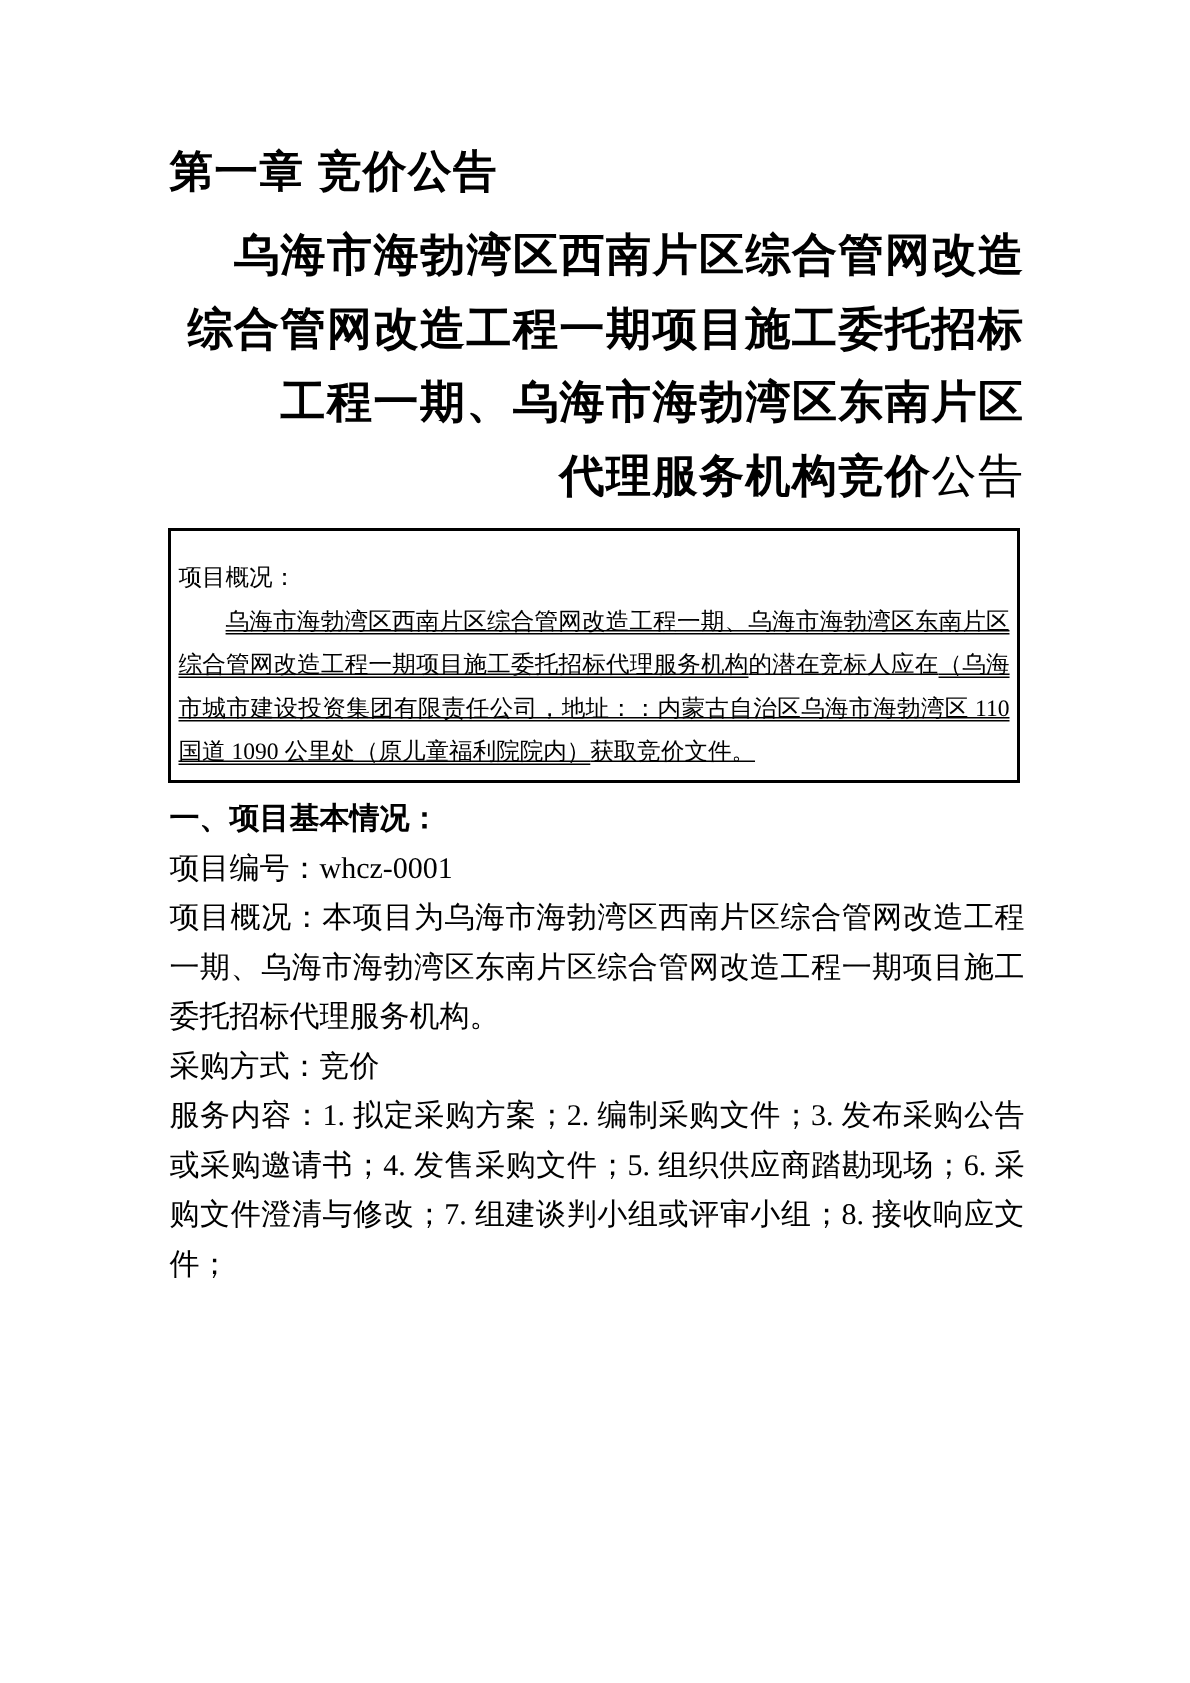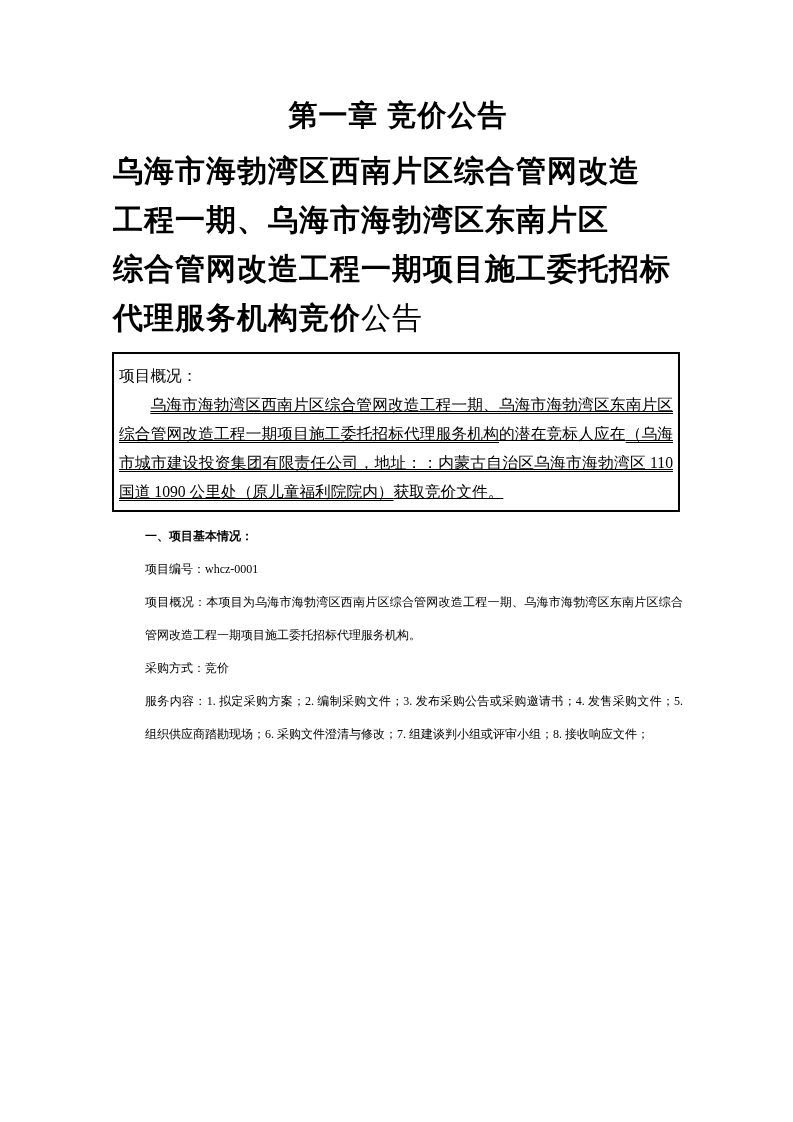--- a/index.html
+++ b/index.html
@@ -12,77 +12,76 @@
     font-family: "Liberation Serif", "DejaVu Serif", serif;
     overflow: hidden;
   }
   .page {
     width: 793px;
     height: 1122px;
     padding: 96px 110px 0 113px;
   }
   .chapter-title {
     margin: 0 0 12px 0;
-    text-align: center;
+    text-align: left;
     font-family: "Liberation Sans", "DejaVu Sans", sans-serif;
     font-weight: 700;
     font-size: 29px;
     line-height: 38px;
     letter-spacing: 1px;
   }
   .doc-title { margin: 0 0 10px 0; }
   .doc-title-line {
-    text-align: left;
+    text-align: right;
     font-family: "Liberation Sans", "DejaVu Sans", sans-serif;
     font-weight: 700;
     font-size: 30px;
     line-height: 49px;
     letter-spacing: 1px;
     white-space: nowrap;
   }
   .doc-title-line .title-tail { font-weight: 400; }
   .overview-box {
     margin-left: -1px;
     margin-right: 3px;
     border: 2px solid #000000;
-    padding: 7px 5px 4px 5px;
+    padding: 17px 5px 4px 5px;
     font-size: 15.7px;
     line-height: 29px;
   }
   .box-label { margin: 0; }
   .box-para {
     margin: 0;
     text-indent: 2em;
     text-align: justify;
     text-decoration: underline;
   }
   .u { text-decoration: underline; text-underline-offset: 3px; }
   .body-text {
     margin-top: 8px;
-    font-size: 12px;
+    font-size: 20px;
     line-height: 33px;
-    margin-left: 32px;
   }
   .body-text p { margin: 0; text-align: justify; }
   .section-heading {
     font-family: "Liberation Sans", "DejaVu Sans", sans-serif;
     font-weight: 700;
   }
 </style>
 </head>
 <body>
 
 <div class="page">
 
   <h1 class="chapter-title">第一章 竞价公告</h1>
 
   <div class="doc-title">
     <div class="doc-title-line">乌海市海勃湾区西南片区综合管网改造</div>
+    <div class="doc-title-line">综合管网改造工程一期项目施工委托招标</div>
     <div class="doc-title-line">工程一期、乌海市海勃湾区东南片区</div>
-    <div class="doc-title-line">综合管网改造工程一期项目施工委托招标</div>
     <div class="doc-title-line"><span>代理服务机构竞价</span><span class="title-tail">公告</span></div>
   </div>
 
   <div class="overview-box">
     <div class="box-label">项目概况：</div>
     <p class="box-para"><span class="u">乌海市海勃湾区西南片区综合管网改造工程一期、乌海市海勃湾区东南片区综合管网改造工程一期项目施工委托招标代理服务机构</span><span>的潜在竞标人应在</span><span class="u">（乌海市城市建设投资集团有限责任公司，地址：：内蒙古自治区乌海市海勃湾区 110 国道 1090 公里处（原儿童福利院院内）</span><span>获取竞价文件。</span></p>
   </div>
 
   <div class="body-text">
     <p class="section-heading">一、项目基本情况：</p>

